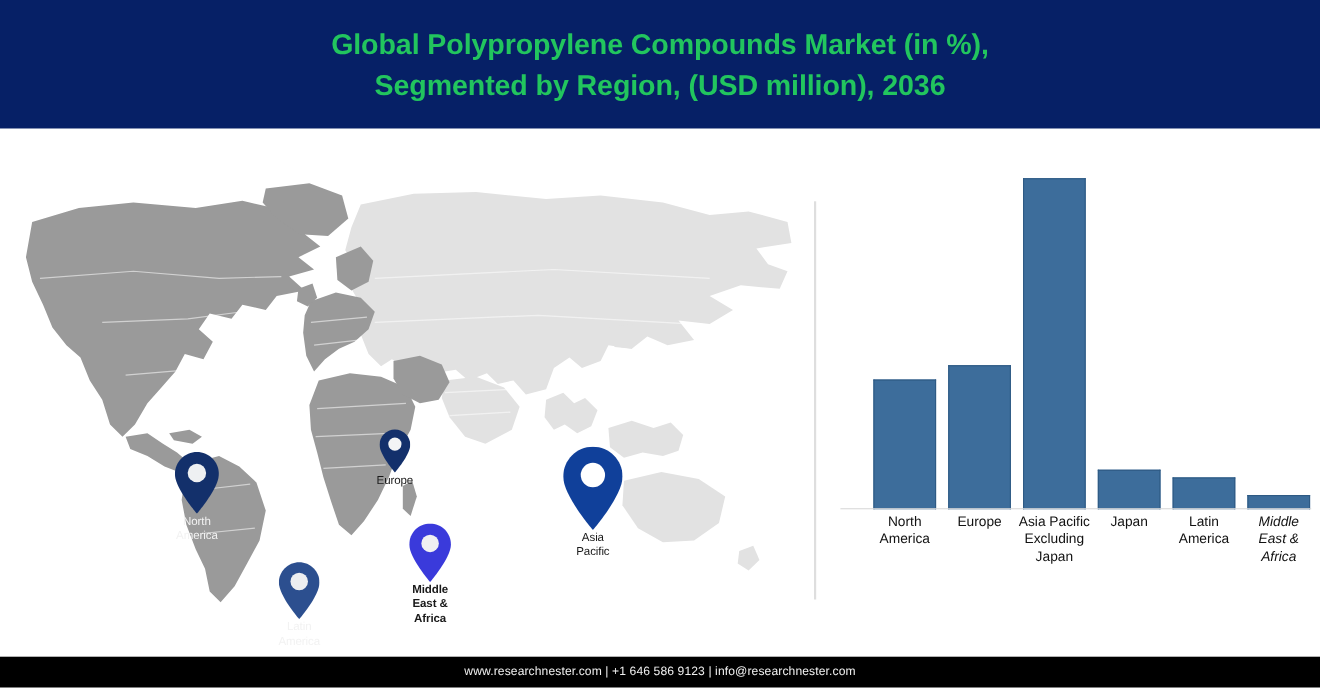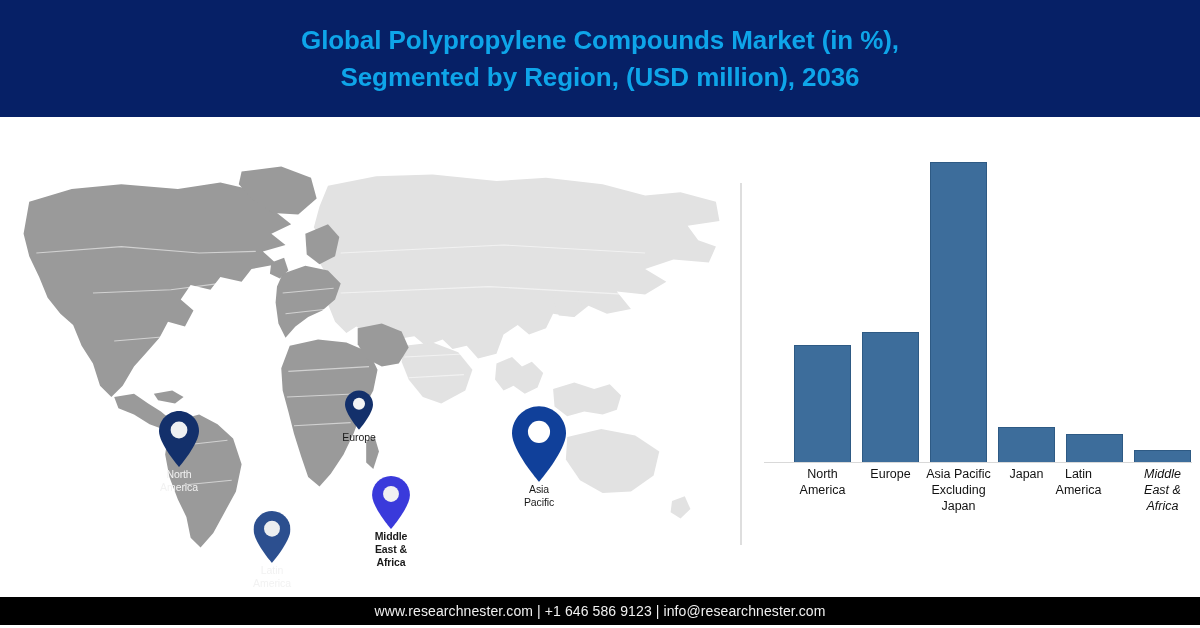--- a/index.html
+++ b/index.html
@@ -24,21 +24,21 @@
     left: 0; top: 0;
     width: 1200px;
     height: 117px;
     background: #062066;
     display: flex;
     align-items: center;
     justify-content: center;
     box-sizing: border-box;
   }
   #header-title {
-    color: #0ea5e9;
+    color: #22c55e;
     font-size: 26px;
     font-weight: bold;
     line-height: 1.42;
     text-align: center;
     letter-spacing: -0.1px;
     white-space: pre-line;
     padding: 0 40px;
   }
 
   
@@ -149,21 +149,21 @@
     top: 597px;
     width: 1200px;
     height: 28px;
     background: #000000;
     display: flex;
     align-items: center;
     justify-content: center;
   }
   #footer-text {
     color: #f0f0f0;
-    font-size: 14px;
+    font-size: 11px;
     letter-spacing: 0.1px;
   }
 </style>
 </head>
 <body>
 
 <div id="page">
 
   <div id="header">
     <div id="header-title">Global Polypropylene Compounds Market (in %),
@@ -325,21 +325,21 @@
         </div>
       <div id="chart-baseline"></div>
 
     <div class="bar-label" style="left: 48px; width: 69px;">North
 America</div>
         <div class="bar-label" style="left: 116px; width: 69px;">Europe</div>
         <div class="bar-label" style="left: 184px; width: 69px;">Asia Pacific
 Excluding
 Japan</div>
         <div class="bar-label" style="left: 252px; width: 69px;">Japan</div>
-        <div class="bar-label" style="left: 304px; width: 69px;">Latin
+        <div class="bar-label" style="left: 320px; width: 69px;">Latin
 America</div>
         <div class="bar-label" style="left: 388px; width: 69px; font-style: italic;">Middle
 East &amp;
 Africa</div>
       </div>
 
   </div>
 
   <div id="footer">
     <div id="footer-text">www.researchnester.com  |  +1 646 586 9123  |  info@researchnester.com</div>

